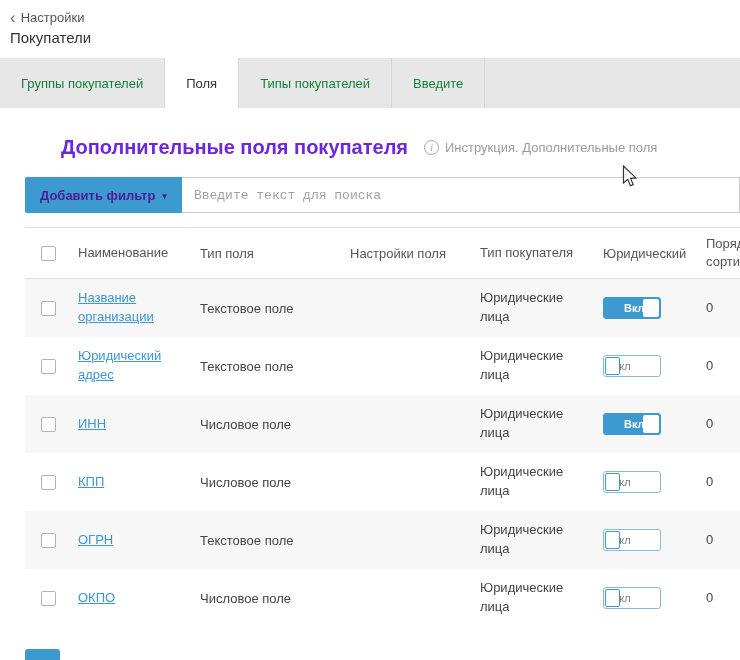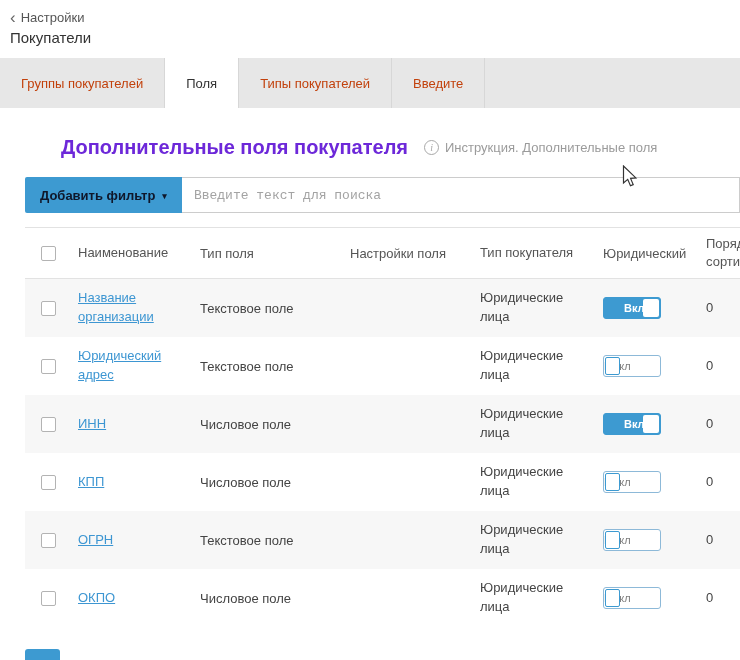--- a/index.html
+++ b/index.html
@@ -13,37 +13,37 @@
 
   
   .breadcrumb { padding:10px 0 0 10px; font-size:13px; color:#555;
     display:flex; align-items:center; gap:5px; cursor:pointer; width:max-content; }
   .breadcrumb .chev { font-size:17px; line-height:12px; color:#666; }
   .page-title { font-size:15px; font-weight:400; color:#333; padding:4px 0 0 10px; }
 
   
   .tabs { display:flex; margin-top:12px; height:50px; background:#e7e7e7; }
   .tab { display:flex; align-items:center; padding:0 21px; font-size:13px;
-    color:#c2410c; background:#e7e7e7; border-right:1px solid #d7d7d7; cursor:pointer;
+    color:#15803d; background:#e7e7e7; border-right:1px solid #d7d7d7; cursor:pointer;
     white-space:nowrap; }
   .tab.active { background:#fff; color:#333; }
   .tabs-filler { flex:1; background:#e7e7e7; }
 
   
   .section-row { display:flex; align-items:center; margin:28px 0 0 28px; }
   .section-title { font-size:20px; font-weight:700; color:#6d28d9;margin-left:33px; }
   .help { display:flex; align-items:center; margin-left:16px; color:#9b9b9b;
     font-size:13px; cursor:pointer; gap:6px; }
   .info-icon { width:15px; height:15px; border:1px solid #a8a8a8; border-radius:50%;
     display:flex; align-items:center; justify-content:center; font-size:10px;
     color:#a8a8a8; font-style:italic; font-family:"Liberation Serif", serif; }
 
   
   .filter-row { display:flex; margin:18px 0 0 25px; width:715px; }
-  .add-filter-btn { background:#3d9ad1; color:#0f172a; border:none; height:36px;
+  .add-filter-btn { background:#3d9ad1; color:#4c1d95; border:none; height:36px;
     padding:0 15px; font-size:13px; font-weight:bold; border-radius:2px 0 0 2px;
     display:flex; align-items:center; gap:7px; cursor:pointer;
     font-family:"Liberation Sans", sans-serif; white-space:nowrap; }
   .add-filter-btn .caret { font-size:9px; position:relative; top:1px; }
   .search-input { flex:1; height:36px; border:1px solid #ccc; border-left:none;
     padding:0 12px; font-size:13px; color:#ec4899;
     font-family:Liberation Mono, monospace; }
   .search-input::placeholder { color:#a3a3a3; }
 
   

